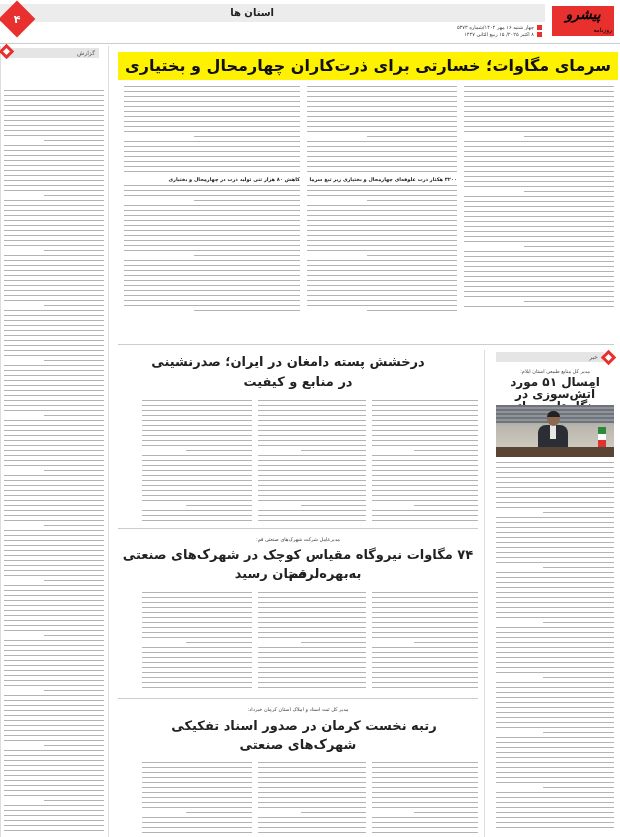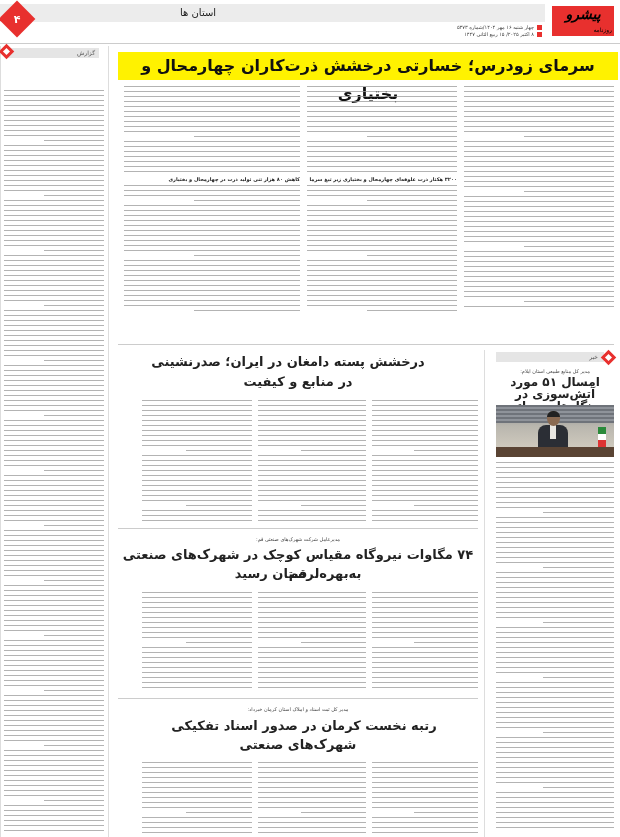--- a/index.html
+++ b/index.html
@@ -4,21 +4,21 @@
 <style>
   * { box-sizing: border-box; margin: 0; padding: 0; }
   html, body { width: 620px; height: 837px; background: #ffffff; overflow: hidden; }
   body { font-family: "DejaVu Sans", sans-serif; color: #333; position: relative; direction: rtl; }
 
   
   .masthead { position: absolute; top: 0; left: 0; width: 620px; height: 44px; }
   .logo-box { position: absolute; right: 6px; top: 6px; width: 62px; height: 30px; background: #e8302e; color: #000000; display:flex; align-items:flex-start; justify-content:center; font-family: "DejaVu Serif", serif; font-size: 14px; font-style: italic; font-weight: bold; }
   .logo-small { font-size: 6px; position:absolute; right: 2px; bottom: 3px; font-style: normal; font-weight: normal; }
   .section-bar { position: absolute; left: 0; right: 75px; top: 4px; height: 18px; background: #ececec; }
-  .section-title { position: absolute; left: 180px; top: 4px; width: 110px; text-align: left; font-size: 10px; font-weight: normal; color: #222; line-height: 18px; }
+  .section-title { position: absolute; left: 164px; top: 4px; width: 110px; text-align: right; font-size: 10px; font-weight: bold; color: #222; line-height: 18px; }
   .dateline { position: absolute; right: 78px; top: 24px; font-size: 5px; color: #444; line-height: 7px; width: 150px; text-align: right; }
   .dateline .sq { display:inline-block; width:5px; height:5px; background:#e8302e; margin-left:3px; vertical-align: middle; }
   .page-badge { position: absolute; left: 4px; top: 6px; width: 26px; height: 26px; background: #e8302e; transform: rotate(45deg); }
   .page-num { position: absolute; left: 4px; top: 6px; width: 26px; height: 26px; color: #fff; font-weight: bold; font-size: 11px; display:flex; align-items:center; justify-content:center; }
   .header-rule { position: absolute; left: 0; right: 0; top: 43px; height: 1px; background: #ccc; }
 
   
   .sidebar { position: absolute; left: 0; top: 46px; width: 106px; height: 791px; border-left: 1px solid #ddd; }
   .side-tag { position: absolute; left: 6px; top: 2px; width: 92px; height: 10px; background: #e5e5e5; font-size: 6px; line-height: 10px; padding-right: 4px; color: #555; }
   .side-diamond { position: absolute; left: 0; top: 0px; width: 11px; height: 11px; background: #e8302e; transform: rotate(45deg); }
@@ -227,21 +227,21 @@
       <div class="textline"></div>
       <div class="textline"></div>
       <div class="textline"></div>
       <div class="textline"></div>
     </div>
 </aside>
 
 <div class="vline" style="left:108px; top:46px; height:791px;"></div>
 
 <section class="main">
-  <h1 class="yellow-headline">سرمای زودرس؛ خسارتی درخشش ذرت‌کاران چهارمحال و بختیاری</h1>
+  <h1 class="yellow-headline">سرمای مگاوات؛ خسارتی برای ذرت‌کاران چهارمحال و بختیاری</h1>
 </section>
 
 <div class="col" style="right:6px; top:86px; width:150px; height:225px;">
     <div class="textline"></div>
     <div class="textline"></div>
     <div class="textline"></div>
     <div class="textline"></div>
     <div class="textline"></div>
     <div class="textline"></div>
     <div class="textline"></div>

